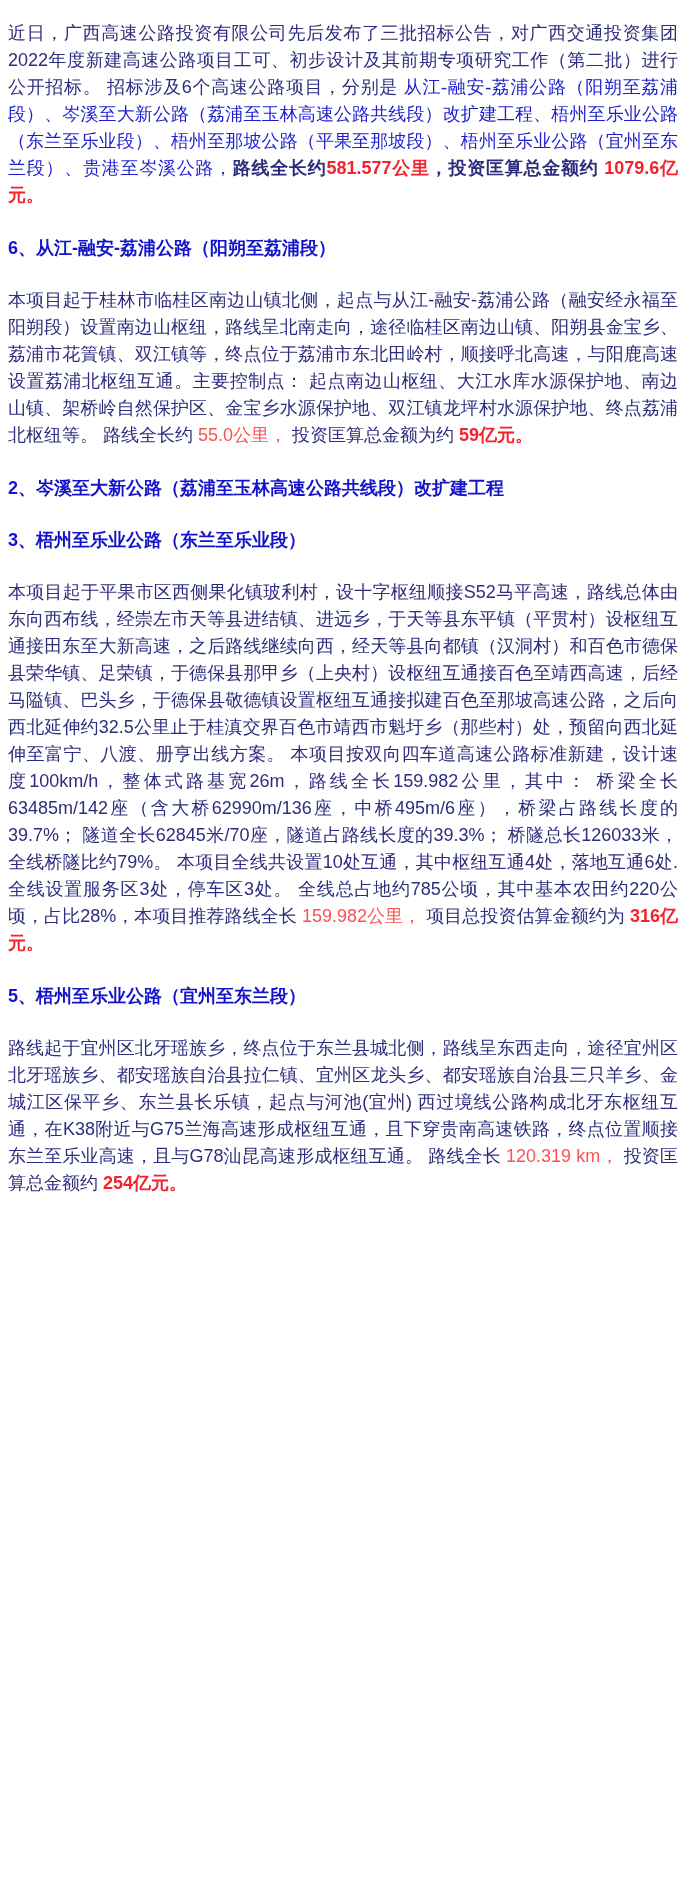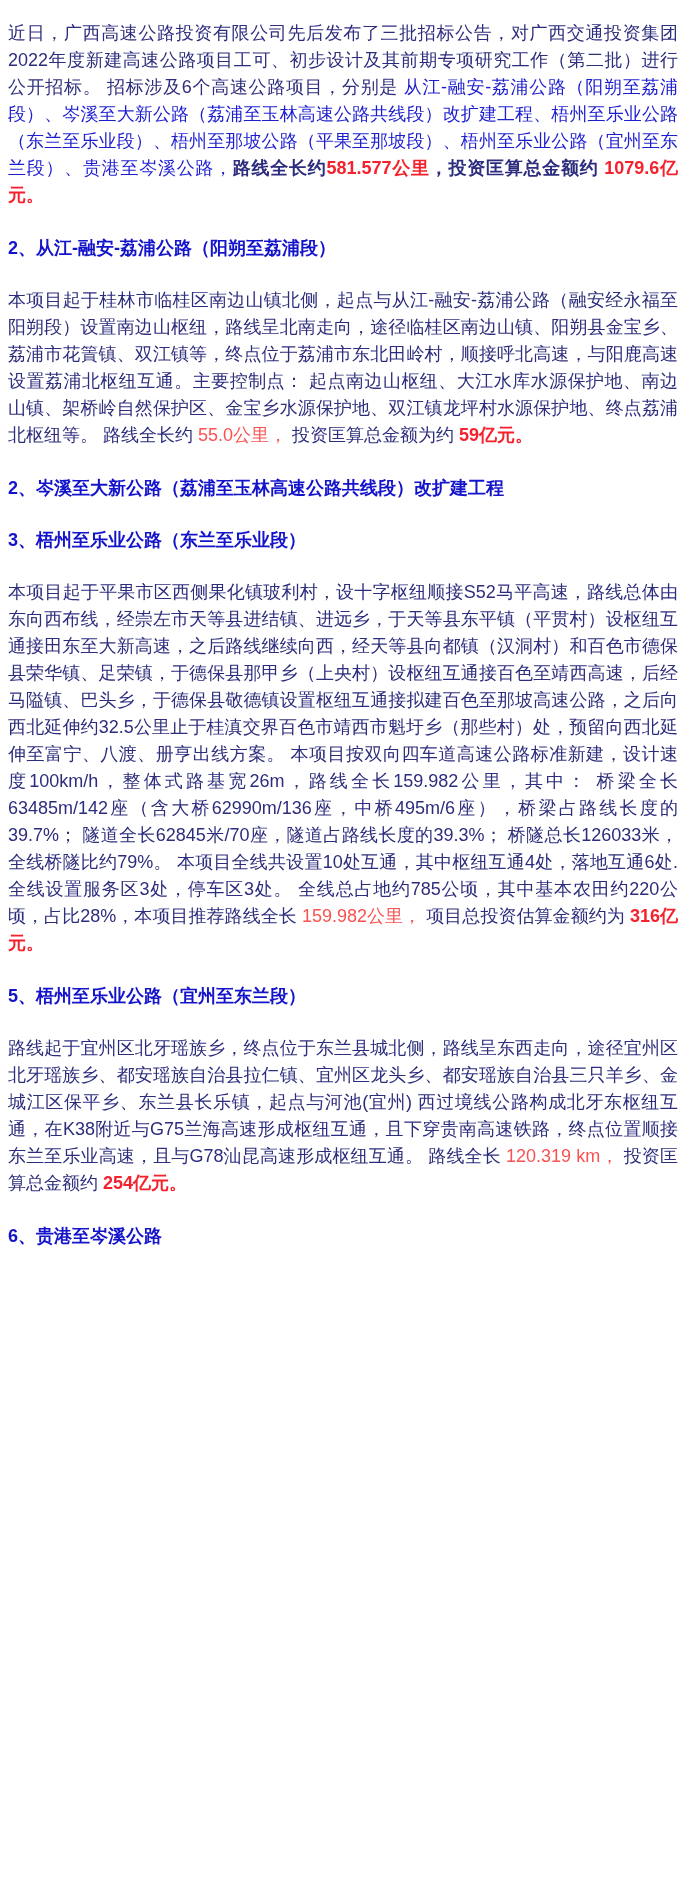--- a/index.html
+++ b/index.html
@@ -27,34 +27,33 @@
     margin: 0 0 26px 0;
   }
   h2 {
     font-size: 18px;
     line-height: 27px;
     font-weight: bold;
     color: var(--heading, #1313cb);
     margin: 5px 0 25px 0;
   }
   .seg-body  { color: var(--body, #2d2d7d); }
-  .seg-link  { color: var(--highlight, #1d1dd0); }
+  .seg-link  { color: var(--highlight, #1d1dd0); font-family: Liberation Serif, serif; }
   .seg-bold  { color: var(--body, #2d2d7d); font-weight: bold; }
   .seg-red   { color: var(--redlight, #fa5151); }
   .seg-redbold { color: var(--red, #f5222d); font-weight: bold; }
 </style>
 </head>
 <body>
 
 <main class="article">
   <p><span class="seg-body">近日，广西高速公路投资有限公司先后发布了三批招标公告，对广西交通投资集团2022年度新建高速公路项目工可、初步设计及其前期专项研究工作（第二批）进行公开招标。 招标涉及6个高速公路项目，分别是 </span><span class="seg-link">从江-融安-荔浦公路（阳朔至荔浦段）、岑溪至大新公路（荔浦至玉林高速公路共线段）改扩建工程、梧州至乐业公路（东兰至乐业段）、梧州至那坡公路（平果至那坡段）、梧州至乐业公路（宜州至东兰段）、贵港至岑溪公路，</span><span class="seg-bold">路线全长约</span><span class="seg-redbold">581.577公里</span><span class="seg-bold">，投资匡算总金额约 </span><span class="seg-redbold">1079.6亿元。</span></p>
   <div>
-      <h2>2、从江-融安-荔浦公路（阳朔至荔浦段）</h2>
+      <h2>6、从江-融安-荔浦公路（阳朔至荔浦段）</h2>
       <p><span class="seg-body">本项目起于桂林市临桂区南边山镇北侧，起点与从江-融安-荔浦公路（融安经永福至阳朔段）设置南边山枢纽，路线呈北南走向，途径临桂区南边山镇、阳朔县金宝乡、荔浦市花篢镇、双江镇等，终点位于荔浦市东北田岭村，顺接呼北高速，与阳鹿高速设置荔浦北枢纽互通。主要控制点： 起点南边山枢纽、大江水库水源保护地、南边山镇、架桥岭自然保护区、金宝乡水源保护地、双江镇龙坪村水源保护地、终点荔浦北枢纽等。 路线全长约 </span><span class="seg-red">55.0公里，</span><span class="seg-body"> 投资匡算总金额为约 </span><span class="seg-redbold">59亿元。</span></p>
       <h2>2、岑溪至大新公路（荔浦至玉林高速公路共线段）改扩建工程</h2>
       <h2>3、梧州至乐业公路（东兰至乐业段）</h2>
       <p><span class="seg-body">本项目起于平果市区西侧果化镇玻利村，设十字枢纽顺接S52马平高速，路线总体由东向西布线，经崇左市天等县进结镇、进远乡，于天等县东平镇（平贯村）设枢纽互通接田东至大新高速，之后路线继续向西，经天等县向都镇（汉洞村）和百色市德保县荣华镇、足荣镇，于德保县那甲乡（上央村）设枢纽互通接百色至靖西高速，后经马隘镇、巴头乡，于德保县敬德镇设置枢纽互通接拟建百色至那坡高速公路，之后向西北延伸约32.5公里止于桂滇交界百色市靖西市魁圩乡（那些村）处，预留向西北延伸至富宁、八渡、册亨出线方案。 本项目按双向四车道高速公路标准新建，设计速度100km/h，整体式路基宽26m，路线全长159.982公里，其中： 桥梁全长63485m/142座（含大桥62990m/136座，中桥495m/6座），桥梁占路线长度的39.7%； 隧道全长62845米/70座，隧道占路线长度的39.3%； 桥隧总长126033米，全线桥隧比约79%。 本项目全线共设置10处互通，其中枢纽互通4处，落地互通6处.全线设置服务区3处，停车区3处。 全线总占地约785公顷，其中基本农田约220公顷，占比28%，本项目推荐路线全长 </span><span class="seg-red">159.982公里，</span><span class="seg-body"> 项目总投资估算金额约为 </span><span class="seg-redbold">316亿元。</span></p>
       <h2>5、梧州至乐业公路（宜州至东兰段）</h2>
       <p><span class="seg-body">路线起于宜州区北牙瑶族乡，终点位于东兰县城北侧，路线呈东西走向，途径宜州区北牙瑶族乡、都安瑶族自治县拉仁镇、宜州区龙头乡、都安瑶族自治县三只羊乡、金城江区保平乡、东兰县长乐镇，起点与河池(宜州) 西过境线公路构成北牙东枢纽互通，在K38附近与G75兰海高速形成枢纽互通，且下穿贵南高速铁路，终点位置顺接东兰至乐业高速，且与G78汕昆高速形成枢纽互通。 路线全长 </span><span class="seg-red">120.319 km，</span><span class="seg-body"> 投资匡算总金额约 </span><span class="seg-redbold">254亿元。</span></p>
-      <h2>6、贵港至岑溪公路</h2>
     </div>
 
 </main>
 
 </body></html>

